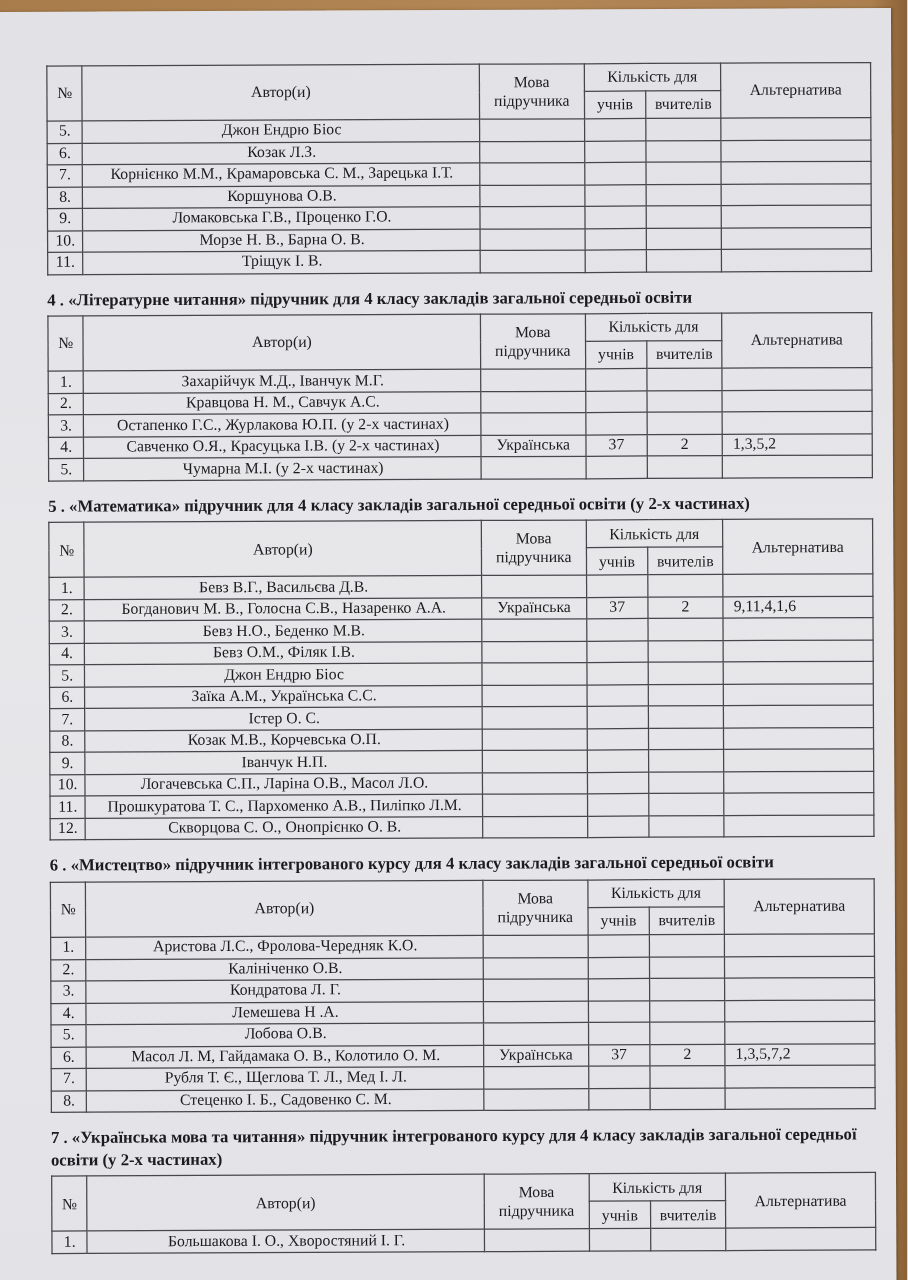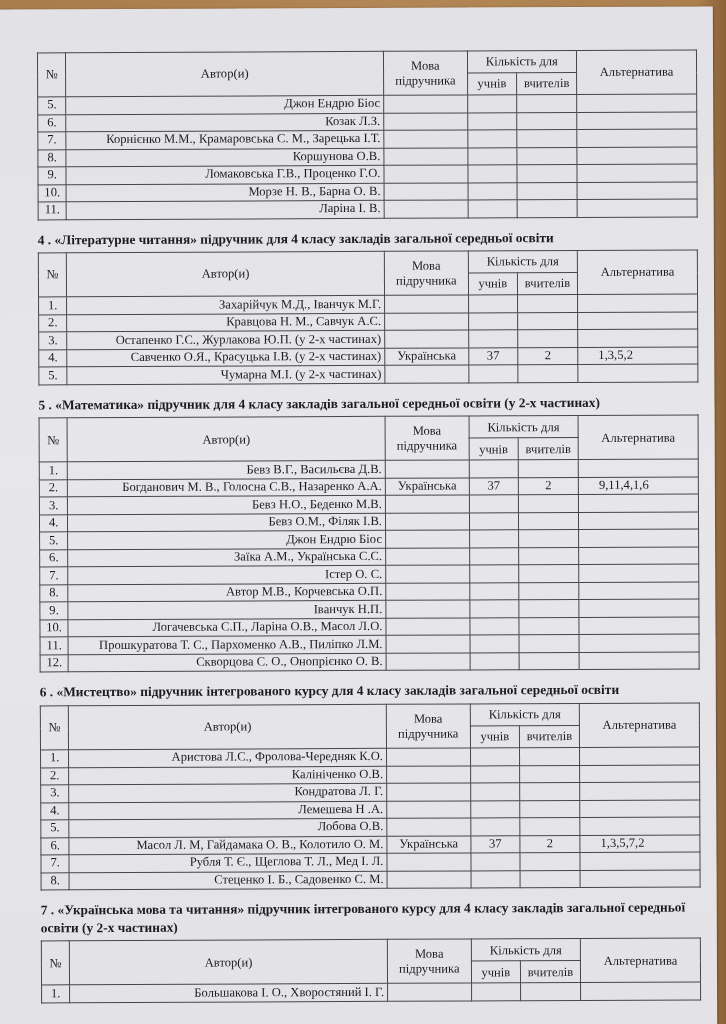--- a/index.html
+++ b/index.html
@@ -59,24 +59,24 @@
     height: 19px;
     line-height: 1.15;
     white-space: normal;
   }
   .books-table td {
     height: 16.5px;
     padding: 0 3px;
     line-height: 1.1;
   }
   td.c-num  { text-align: center; padding: 0 1px; }
-  td.c-auth { text-align: right; padding-left: 4px; }
+  td.c-auth { text-align: center; padding-left: 4px; }
   td.c-lang { text-align: center; margin-top: 37px; }
   td.c-qty  { text-align: center; }
-  td.c-alt  { text-align: left; padding-left: 20px; }
+  td.c-alt  { text-align: left; padding-left: 8px; }
 </style>
 </head>
 <body>
 
 <div class="photo-bg">
   <div class="paper">
     <div class="content">
   <section class="section">
 
     <table class="books-table">
@@ -145,21 +145,21 @@
               <tr>
                 <td class="c-num">10.</td>
                 <td class="c-auth">Морзе Н. В., Барна О. В.</td>
                 <td class="c-lang"></td>
                 <td class="c-qty"></td>
                 <td class="c-qty"></td>
                 <td class="c-alt"></td>
               </tr>
               <tr>
                 <td class="c-num">11.</td>
-                <td class="c-auth">Ларіна І. В.</td>
+                <td class="c-auth">Тріщук І. В.</td>
                 <td class="c-lang"></td>
                 <td class="c-qty"></td>
                 <td class="c-qty"></td>
                 <td class="c-alt"></td>
               </tr>
             </tbody>
     </table>
   </section>
 
   <section class="section">
@@ -307,21 +307,21 @@
               <tr>
                 <td class="c-num">7.</td>
                 <td class="c-auth">Істер О. С.</td>
                 <td class="c-lang"></td>
                 <td class="c-qty"></td>
                 <td class="c-qty"></td>
                 <td class="c-alt"></td>
               </tr>
               <tr>
                 <td class="c-num">8.</td>
-                <td class="c-auth">Автор М.В., Корчевська О.П.</td>
+                <td class="c-auth">Козак М.В., Корчевська О.П.</td>
                 <td class="c-lang"></td>
                 <td class="c-qty"></td>
                 <td class="c-qty"></td>
                 <td class="c-alt"></td>
               </tr>
               <tr>
                 <td class="c-num">9.</td>
                 <td class="c-auth">Іванчук Н.П.</td>
                 <td class="c-lang"></td>
                 <td class="c-qty"></td>

